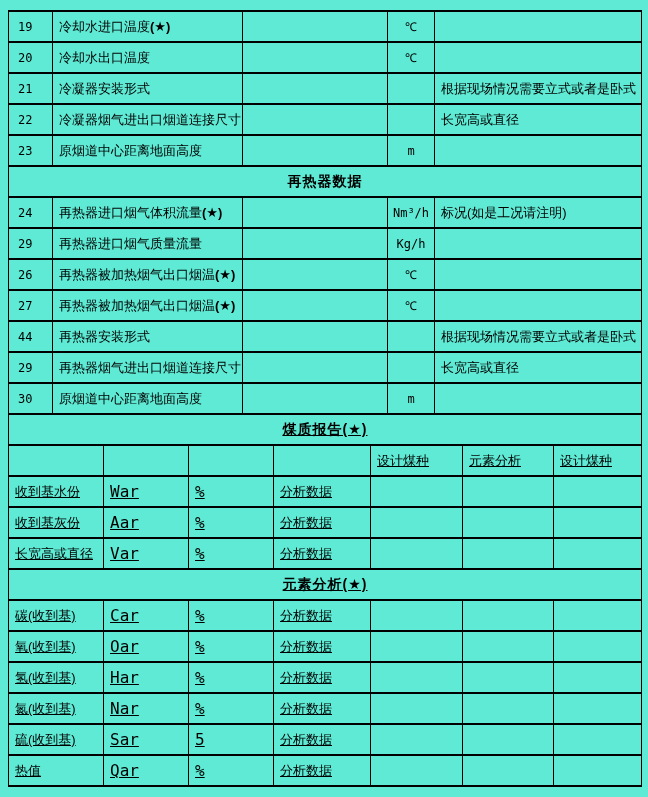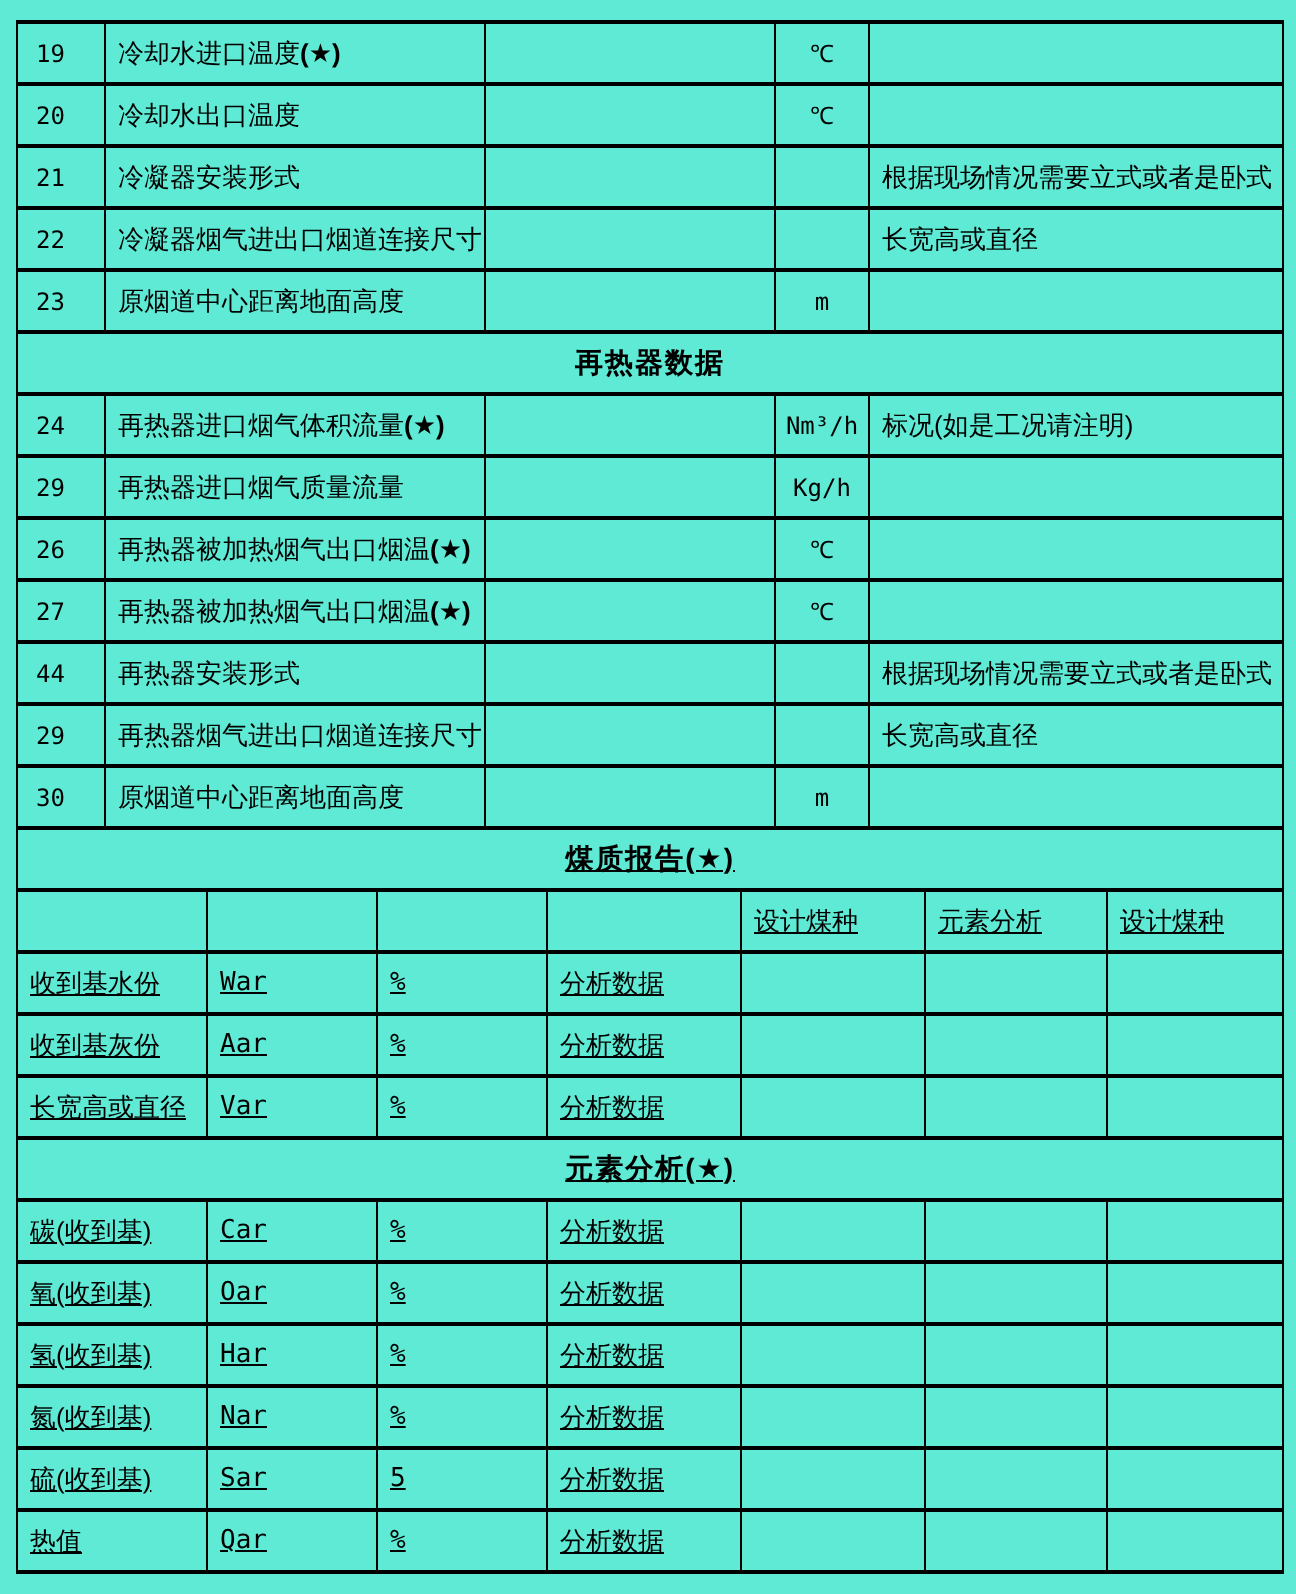--- a/index.html
+++ b/index.html
@@ -10,21 +10,21 @@
   }
   table{border-collapse:collapse;table-layout:fixed;width:633px;}
   td{
     border:1px solid #000;border-top-width:2px;border-bottom-width:2px;
     height:29px;padding:0 6px;font-size:13px;color:#000;
     overflow:hidden;white-space:nowrap;vertical-align:middle;text-align:left;
   }
   .tbl-coal{margin-top:-2px;text-decoration:underline;}
   .c-num{font-family:"DejaVu Sans Mono","Liberation Mono",monospace;font-size:12px;padding-left:9px;}
   .c-unit{text-align:center;font-family:"DejaVu Sans Mono","Liberation Mono",monospace;font-size:12px;padding:0 2px;}
-  .c-sym{font-family:"DejaVu Sans Mono","Liberation Mono",monospace;font-size:13px;}
+  .c-sym{font-family:"DejaVu Sans Mono","Liberation Mono",monospace;font-size:16px;}
   .section td{font-weight:bold;text-align:center;font-size:14px;letter-spacing:1px;}
   .star{font-weight:bold;}
 </style>
 </head>
 <body>
 
 <div class="page">
 
   <table class="tbl-spec">
     <colgroup>

